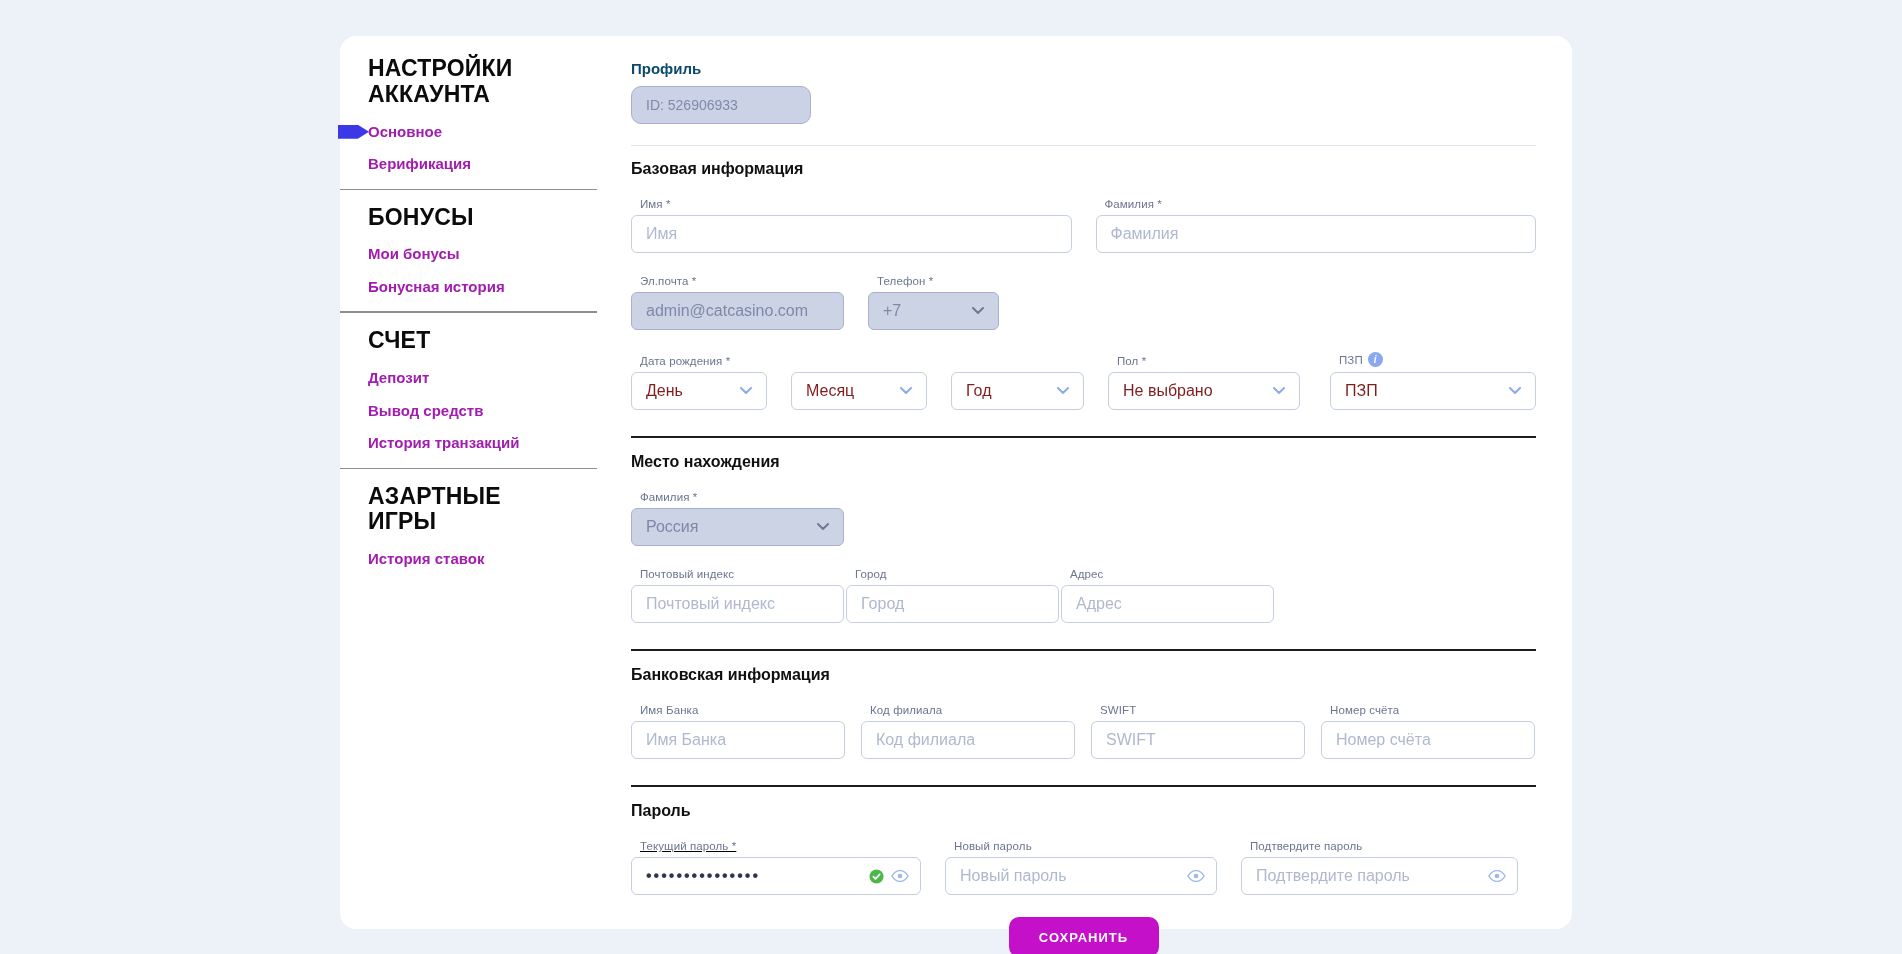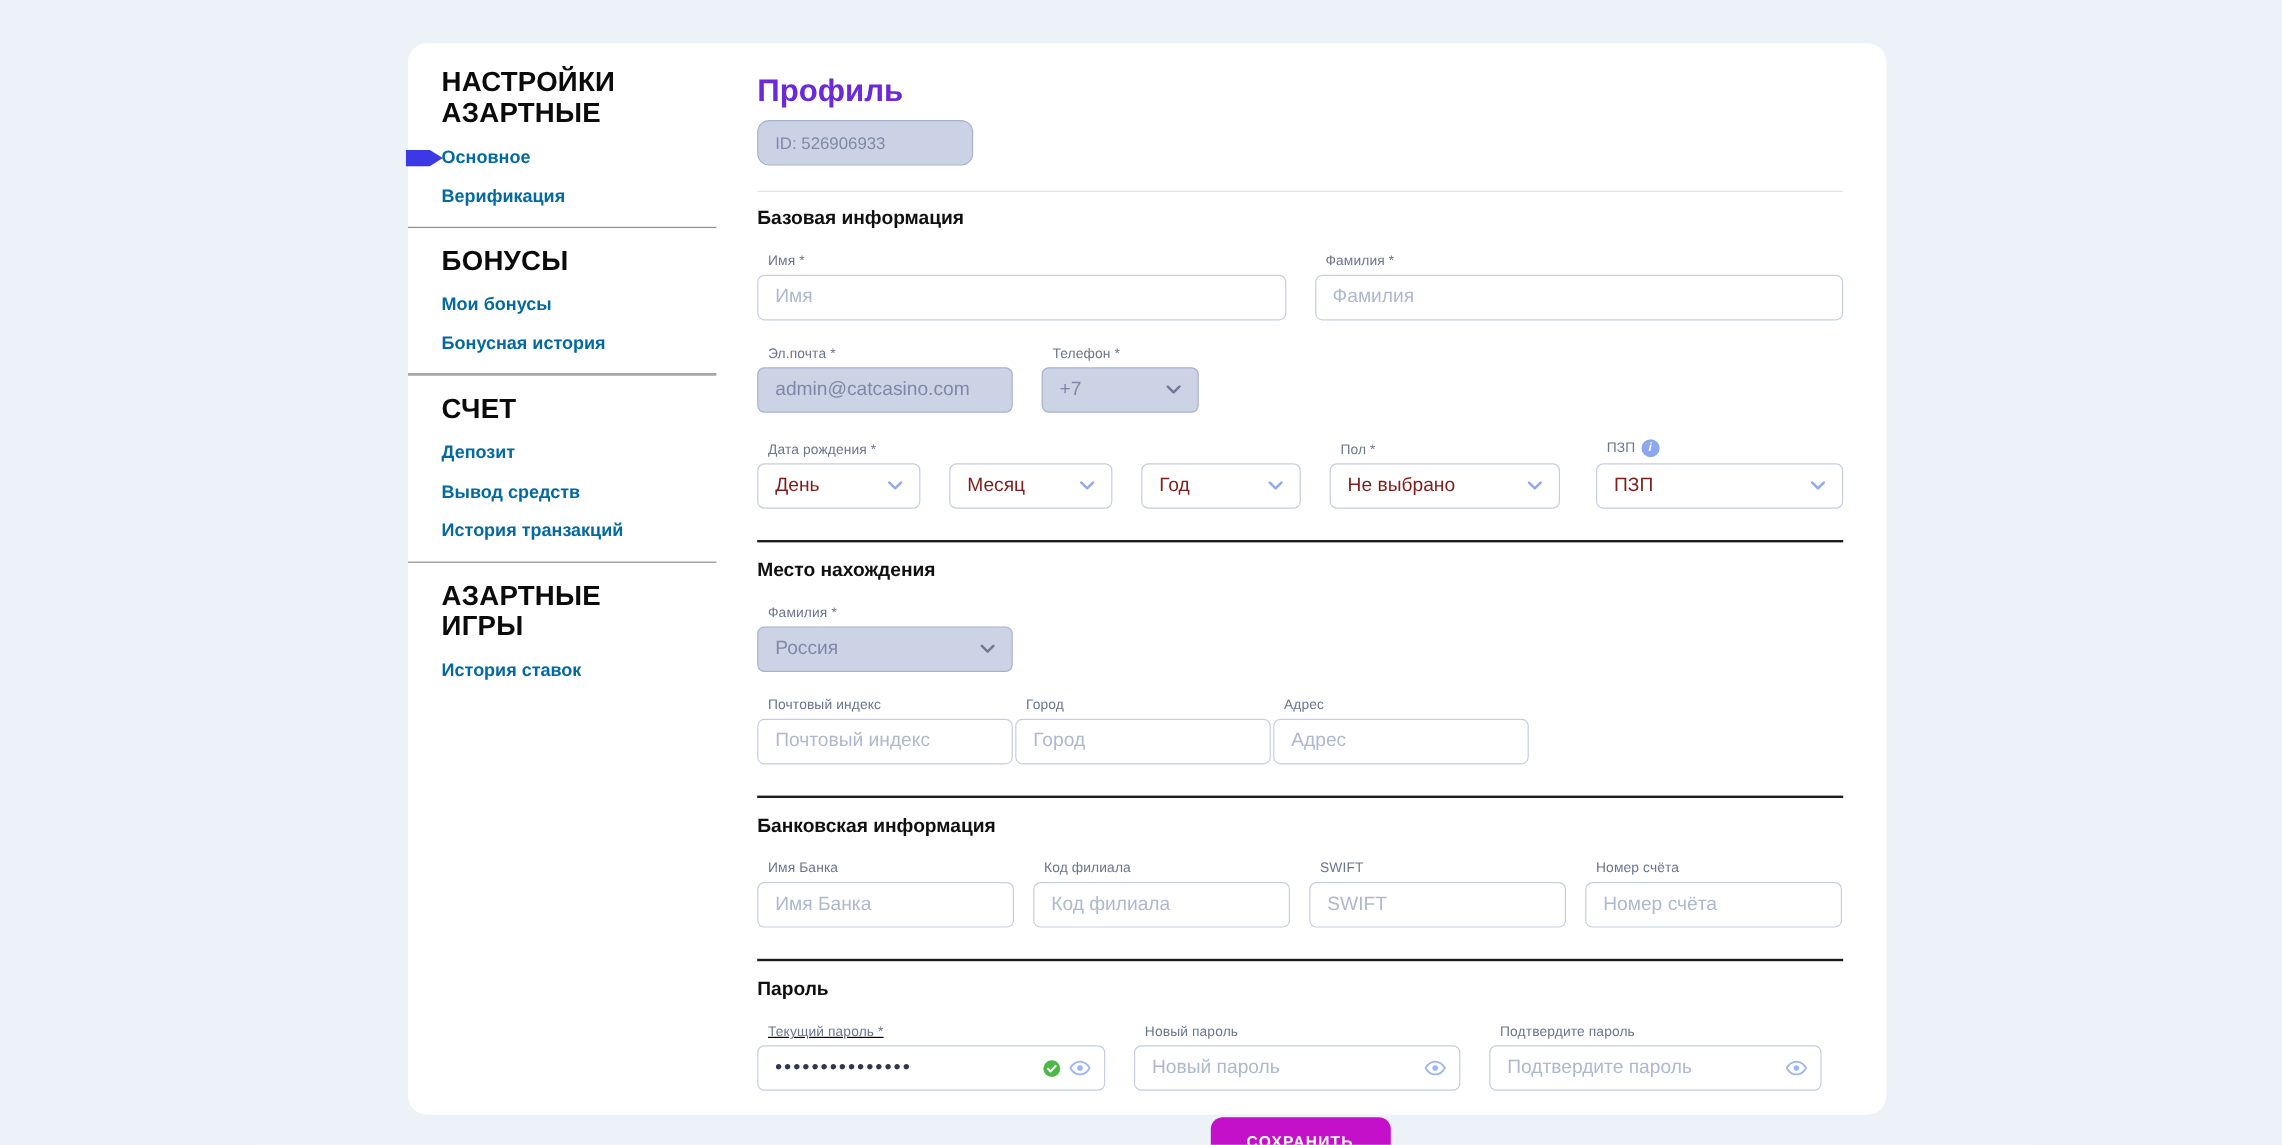--- a/index.html
+++ b/index.html
@@ -19,32 +19,32 @@
   
   .sidebar { width: 257px; flex-shrink: 0; padding-top: 20px; }
   .sgroup { padding: 15px 0 16px 28px; }
   .sgroup.first { padding-top: 0; }
   .stitle {
     font-size: 23px; line-height: 1.12; font-weight: 800;
     color: #0b0b0b; letter-spacing: 0.2px; max-width: 200px;
   }
   .sitem {
     margin-top: 16px; font-size: 15px; font-weight: 600;
-    color: #0369a1; cursor: pointer; position: relative; line-height: 1.1;
+    color: #a21caf; cursor: pointer; position: relative; line-height: 1.1;
   }
   .sitem.active { font-weight: 700; }
   .arrow {
     position: absolute; left: -30px; top: 50%; transform: translateY(-50%);
     width: 31px; height: 14px; background: #3c38e6;
     clip-path: polygon(0 0, 64% 0, 100% 50%, 64% 100%, 0 100%);
   }
   .sdiv { height: 1px; background: #8f8f8f; width: 257px; }
   
   .main { margin-left: 34px; width: 905px; padding-top: 24px; }
-  h1.page-title { font-size: 26px; font-weight: 800; color: #6d28d9; }
+  h1.page-title { font-size: 15px; font-weight: 800; color: #0c4a6e; }
   .hr-light { height: 1px; background: #e0e4ee; margin: 21px 0 14px; }
   .hr-dark  { height: 2px; background: #1d1d1d; margin: 26px 0 15px; }
   h2.section-title { font-size: 16px; font-weight: 800; color: #101010; margin-bottom: 20px; }
   .row { display: flex; gap: 24px; margin-bottom: 22px; align-items: flex-end; }
   .row:last-child { margin-bottom: 0; }
   .field { display: flex; flex-direction: column; }
   .field label {
     font-size: 11.5px; color: #6a7590; margin-bottom: 5px; padding-left: 9px;
     display: flex; align-items: center; gap: 5px; letter-spacing: 0.1px;
   }
@@ -100,21 +100,21 @@
     letter-spacing: 1px; cursor: pointer; font-family: "Liberation Sans", sans-serif;
   }
 </style>
 </head>
 <body>
 
 <div class="card">
 
   <aside class="sidebar">
     <div class="sgroup first">
-      <div class="stitle">НАСТРОЙКИ АЗАРТНЫЕ</div>
+      <div class="stitle">НАСТРОЙКИ АККАУНТА</div>
       <div class="sitem active">
         <span class="arrow"></span>
         <span>Основное</span>
       </div>
       <div class="sitem">
         <span>Верификация</span>
       </div>
     </div>
     <div class="sdiv"></div>
 

